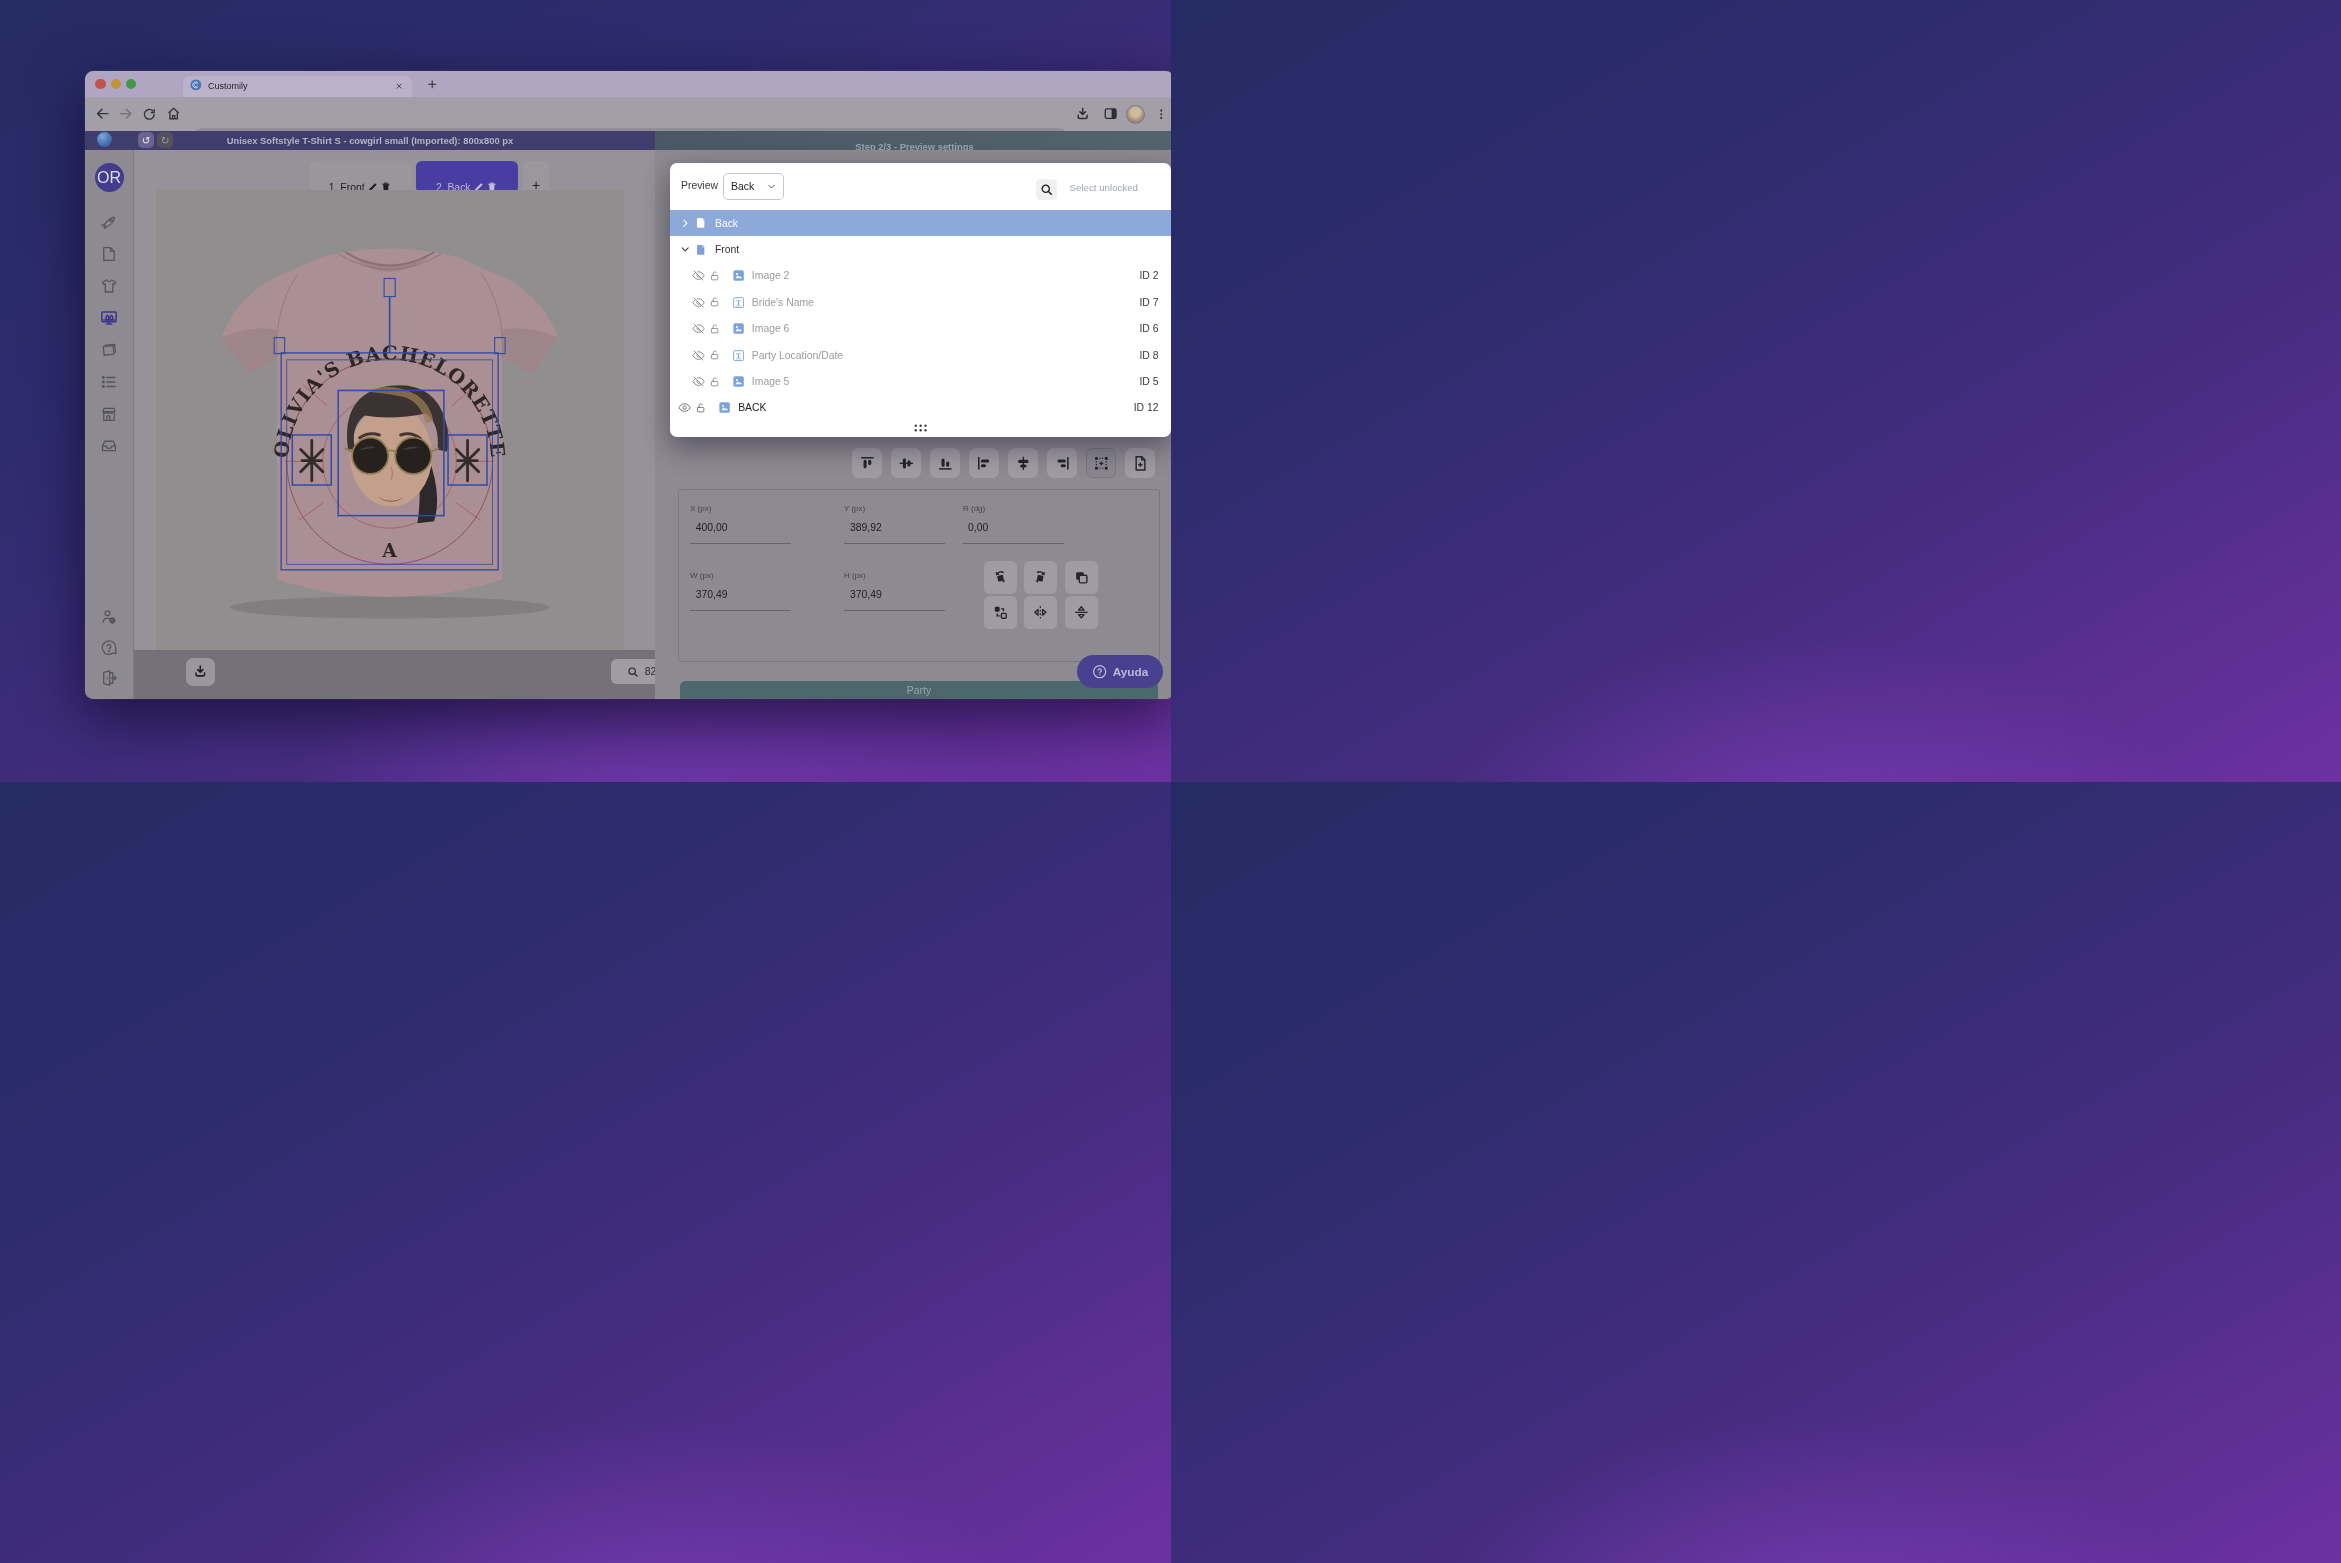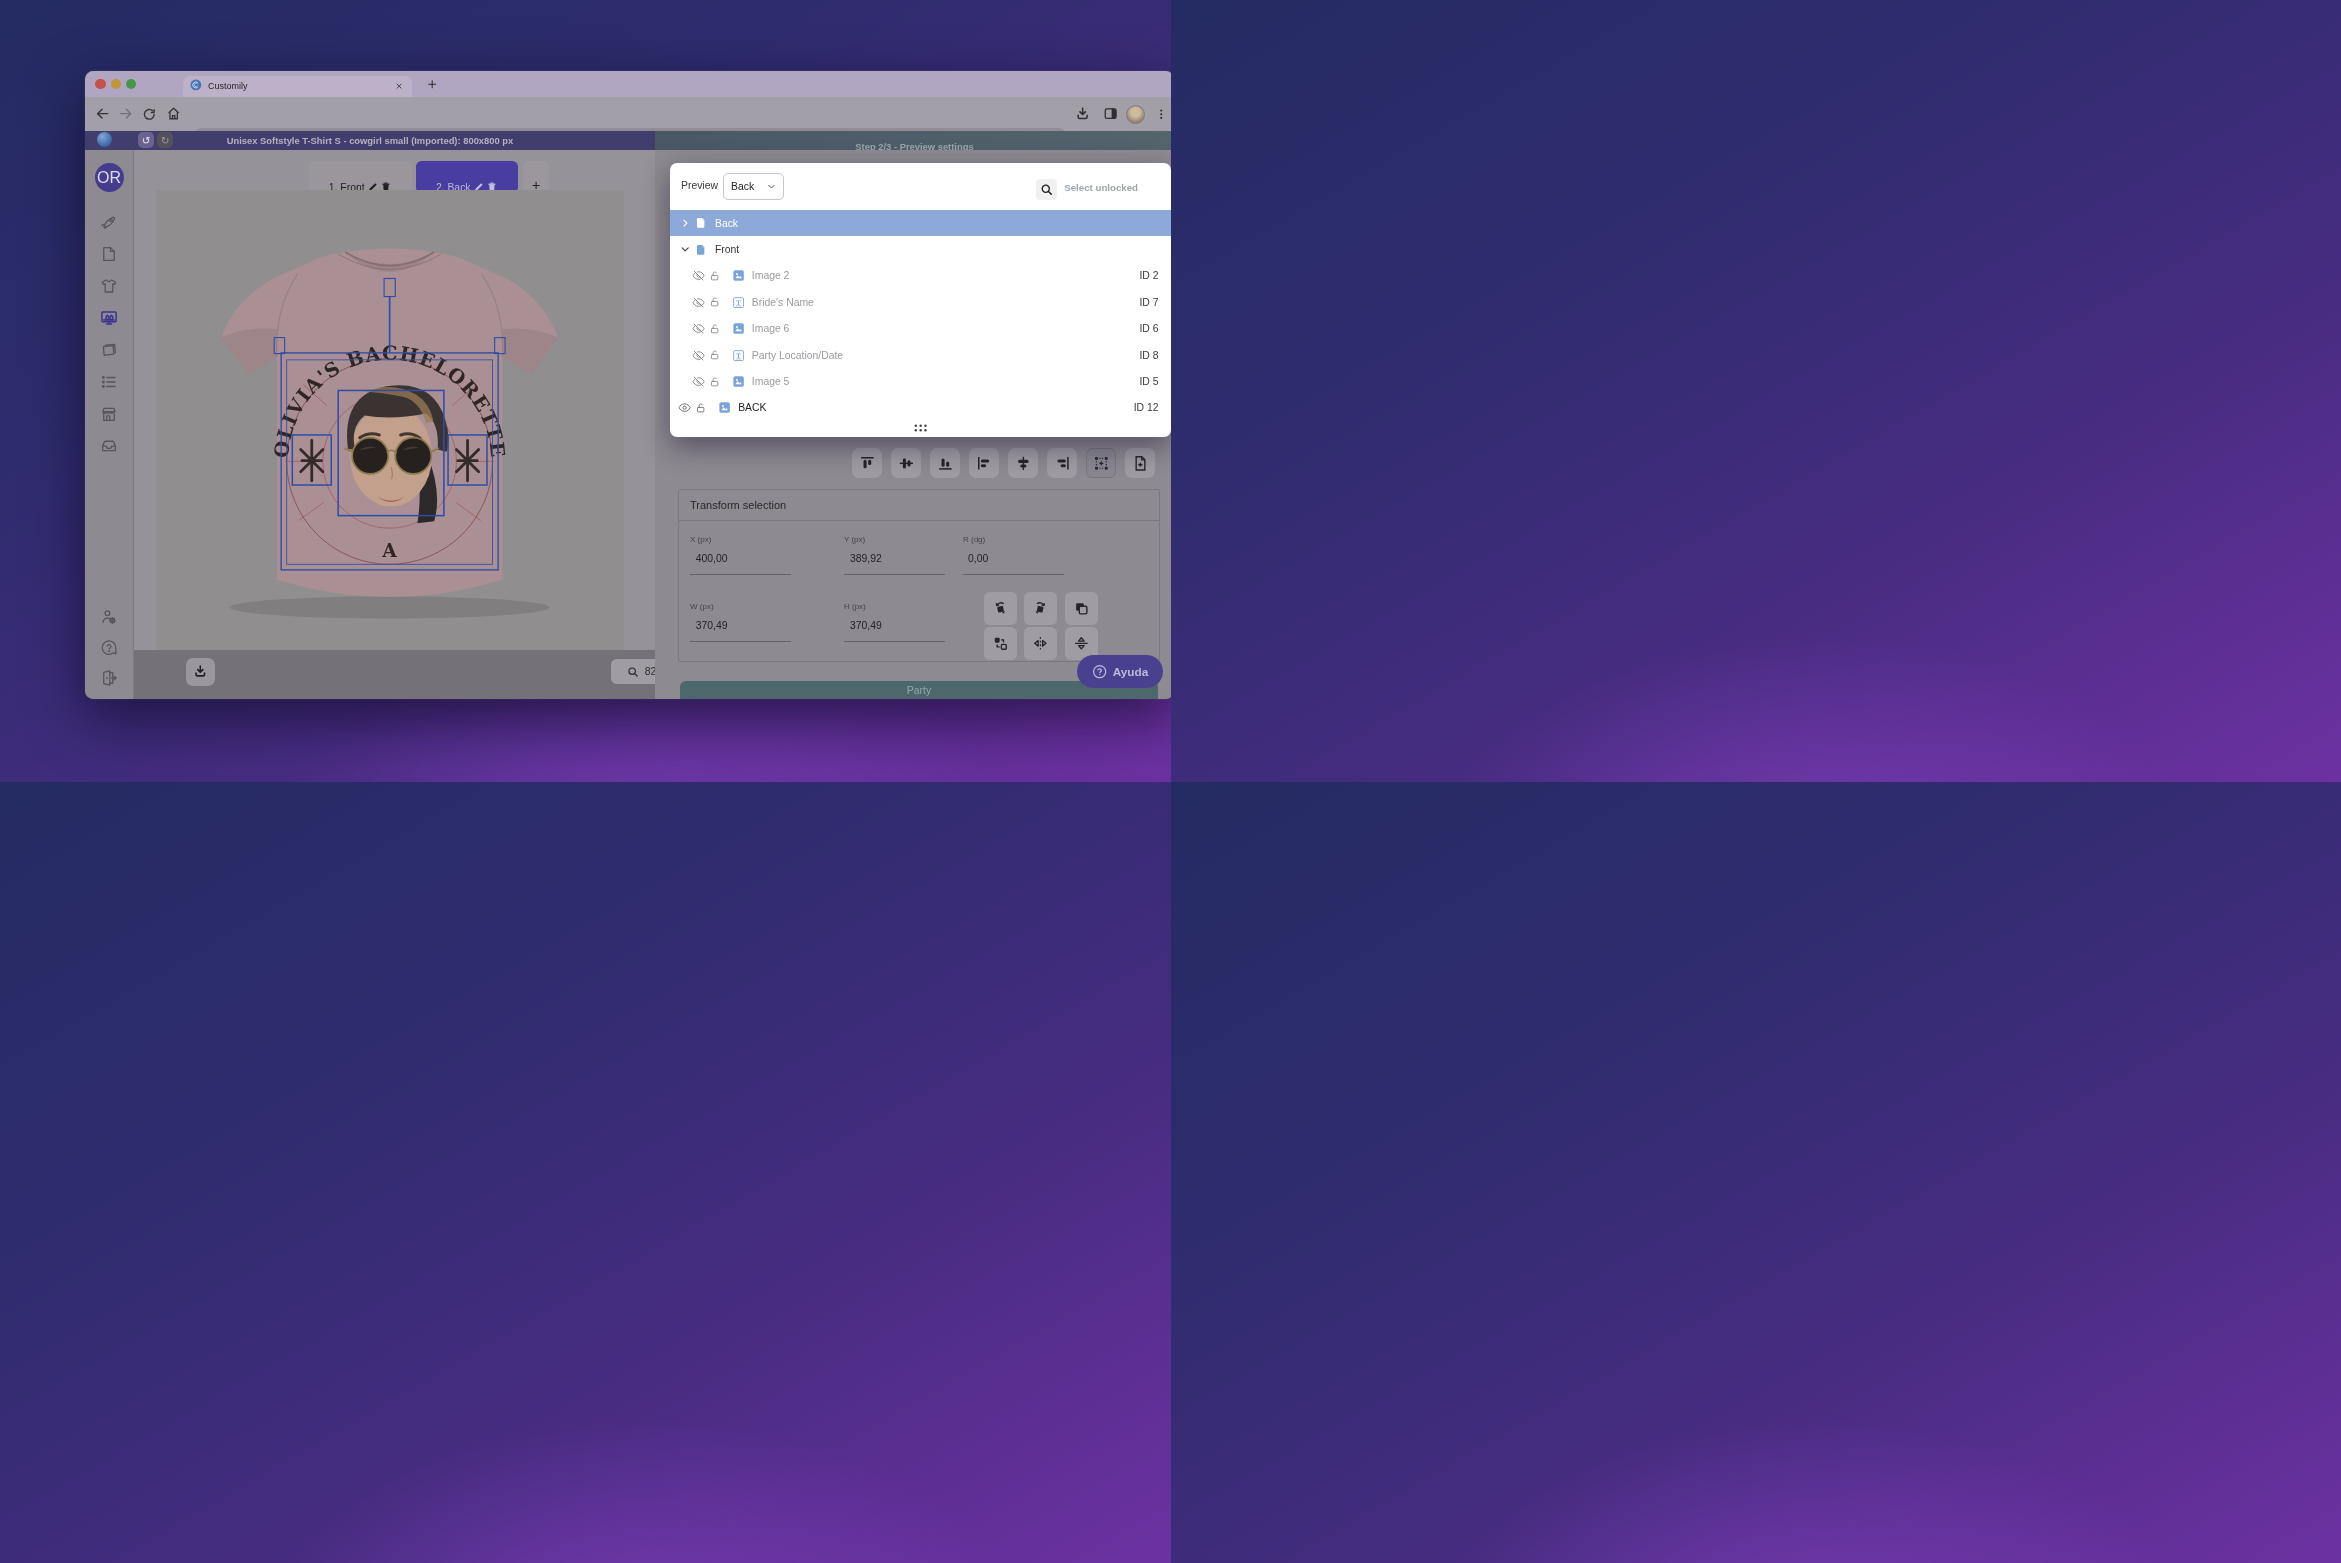--- a/index.html
+++ b/index.html
@@ -77,21 +77,21 @@
             display:flex;justify-content:center;padding-top:3.5px;color:#93a7a9;font-size:10.4px}
   
   .popup{position:absolute;left:585px;top:92px;width:501px;height:274px;background:#fff;border-radius:7px;
          box-shadow:0 9.7px 28px rgba(15,15,40,.45);z-index:30}
   .pp-head{position:relative;height:47px}
   .pp-preview{position:absolute;left:11px;top:16.7px;font-size:10.4px;color:#3a3a3a}
   .pp-select{position:absolute;left:53px;top:10.4px;width:61px;height:26.4px;border:0.7px solid #c6c6c6;border-radius:4.9px;
              background:#fff;display:flex;align-items:center;justify-content:space-between;padding:0 7px;font-size:10.4px;color:#222}
   .pp-search{position:absolute;left:366px;top:16px;width:21px;height:21px;border-radius:4.2px;background:#f0f0f0;
              display:flex;align-items:center;justify-content:center}
-  .pp-selunlocked{position:absolute;right:33px;top:19px;font-size:9.7px;font-weight:bold;color:#9fa5ac}
+  .pp-selunlocked{position:absolute;right:33px;top:19px;font-size:9.7px;font-weight:normal;color:#9fa5ac}
   .lrow{height:26.4px;display:flex;align-items:center;font-size:10.4px;position:relative}
   .lrow.sel{background:#8ca9da;color:#fff}
   .lrow .chev{width:11px;display:flex;margin-left:9.7px}
   .lrow .doc{display:flex;margin-left:4.2px}
   .lrow .gname{margin-left:8.3px;color:#333}
   .lrow.sel .gname{color:#fff}
   .lrow .c-eye{margin-left:22px;display:flex;width:14px}
   .lrow .c-lock{margin-left:2.8px;display:flex;width:13.2px}
   .lrow .c-type{margin-left:9.7px;display:flex}
   .lrow .c-label{margin-left:7px;color:#9b9a9f}
@@ -472,21 +472,20 @@
       <div class="al-btn">
           <svg width="16.7" height="16.7" viewBox="0 0 24 24">
             <path d="M6 2.5h8l4.5 4.5v14.5H6z" fill="none" stroke="#26242a" stroke-width="2"></path>
             <path d="M14 2.5V7h4.5" fill="none" stroke="#26242a" stroke-width="2"></path>
             <path d="M12 11v6M9 14h6" stroke="#26242a" stroke-width="2"></path>
           </svg>
         </div>
     </div>
 
     <div class="tpanel">
-      <div class="tpanel-hd">Transform selection</div>
       <div style="position:relative;height:142px">
         <span class="tf-label" style="left:11px;top:14px">X (px)</span>
         <span class="tf-label" style="left:165px;top:14px">Y (px)</span>
         <span class="tf-label" style="left:284px;top:14px">R (dg)</span>
         <span class="tf-value" style="left:16.7px;top:32px">400,00</span>
         <span class="tf-value" style="left:171px;top:32px">389,92</span>
         <span class="tf-value" style="left:289px;top:32px">0,00</span>
         <span class="tf-line" style="left:11px;top:53px"></span>
         <span class="tf-line" style="left:165px;top:53px"></span>
         <span class="tf-line" style="left:284px;top:53px"></span>

